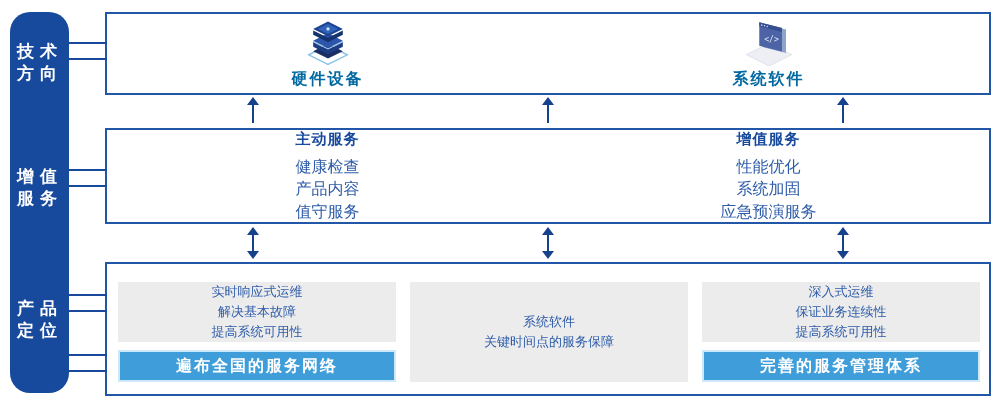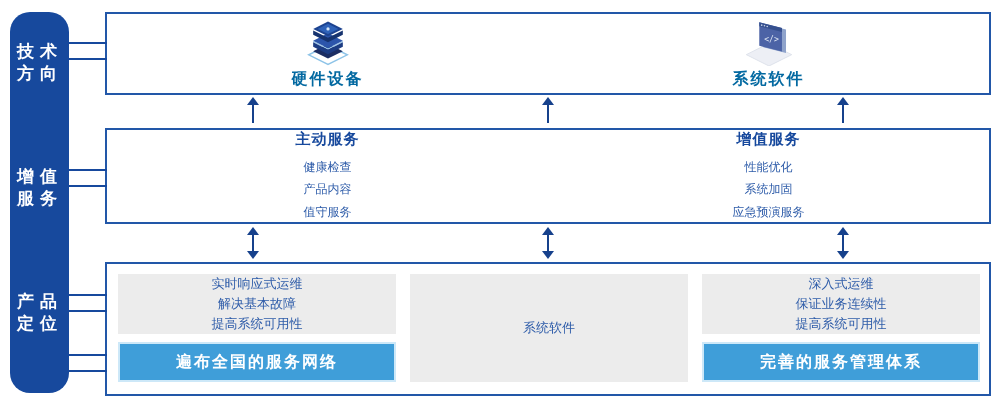--- a/index.html
+++ b/index.html
@@ -44,24 +44,24 @@
   .bottom-panel { top:262px; height:134px; display:flex; gap:14px; padding:10px 9px 12px 11px; }
 
   
   .tcol { flex:1; display:flex; flex-direction:column; align-items:center; justify-content:center; padding-top:2px; }
   .tcol svg { display:block; }
   .tlabel { font-size:16px; font-weight:bold; color:#0369a1; letter-spacing:2px; margin-top:3px; }
 
   
   .mcol { flex:1; display:flex; flex-direction:column; align-items:center; justify-content:space-between; }
   .mtitle { font-size:15px; font-weight:bold; color:#17499d; letter-spacing:1px; margin-bottom:5px; }
-  .mitem  { font-size:12px; color:#2e5ca9; line-height:20px; text-align:center; }
-
-  
-  .bcol { flex:1; display:flex; flex-direction:column; min-width:0; }
+  .mitem  { font-size:16px; color:#2e5ca9; line-height:20px; text-align:center; }
+
+  
+  .bcol { flex:1; display:flex; flex-direction:column; min-width:0;margin-top:8px; }
   .gray-panel {
     background:#ececec; flex:1;
     display:flex; flex-direction:column; align-items:center; justify-content:center;
   }
   .gpoint { font-size:13px; color:#2e5ca9; line-height:20px; text-align:center; }
   .adv-bar {
     margin-top:8px; height:48px;
     background:#3f9ed9;
     border:2px solid #cde8f8;
     display:flex; align-items:center; justify-content:center;
@@ -87,21 +87,21 @@
   .arrow.dbl .shaft { top:6px; bottom:6px; }
 </style>
 </head>
 <body>
 
 <div class="canvas">
 
   <div class="sidebar">
     <div class="side-label" style="top:29px">技术方向</div>
     <div class="side-label" style="top:154px">增值服务</div>
-    <div class="side-label" style="top:279px">产品定位</div>
+    <div class="side-label" style="top:286px">产品定位</div>
   </div>
 
   <div class="conn" style="top:42px"></div>
   <div class="conn" style="top:58px"></div>
   <div class="conn" style="top:169px"></div>
   <div class="conn" style="top:185px"></div>
   <div class="conn" style="top:294px"></div>
   <div class="conn" style="top:310px"></div>
   <div class="conn" style="top:354px"></div>
   <div class="conn" style="top:370px"></div>
@@ -185,20 +185,21 @@
       <div class="gray-panel">
         <div class="gpoint">实时响应式运维</div>
         <div class="gpoint">解决基本故障</div>
         <div class="gpoint">提高系统可用性</div>
       </div>
       <div class="adv-bar">遍布全国的服务网络</div>
     </div>
     <div class="bcol">
       <div class="gray-panel">
         <div class="gpoint">系统软件</div>
+        <div class="gpoint">关键时间点的服务保障</div>
       </div>
     </div>
     <div class="bcol">
       <div class="gray-panel">
         <div class="gpoint">深入式运维</div>
         <div class="gpoint">保证业务连续性</div>
         <div class="gpoint">提高系统可用性</div>
       </div>
       <div class="adv-bar">完善的服务管理体系</div>
     </div>

